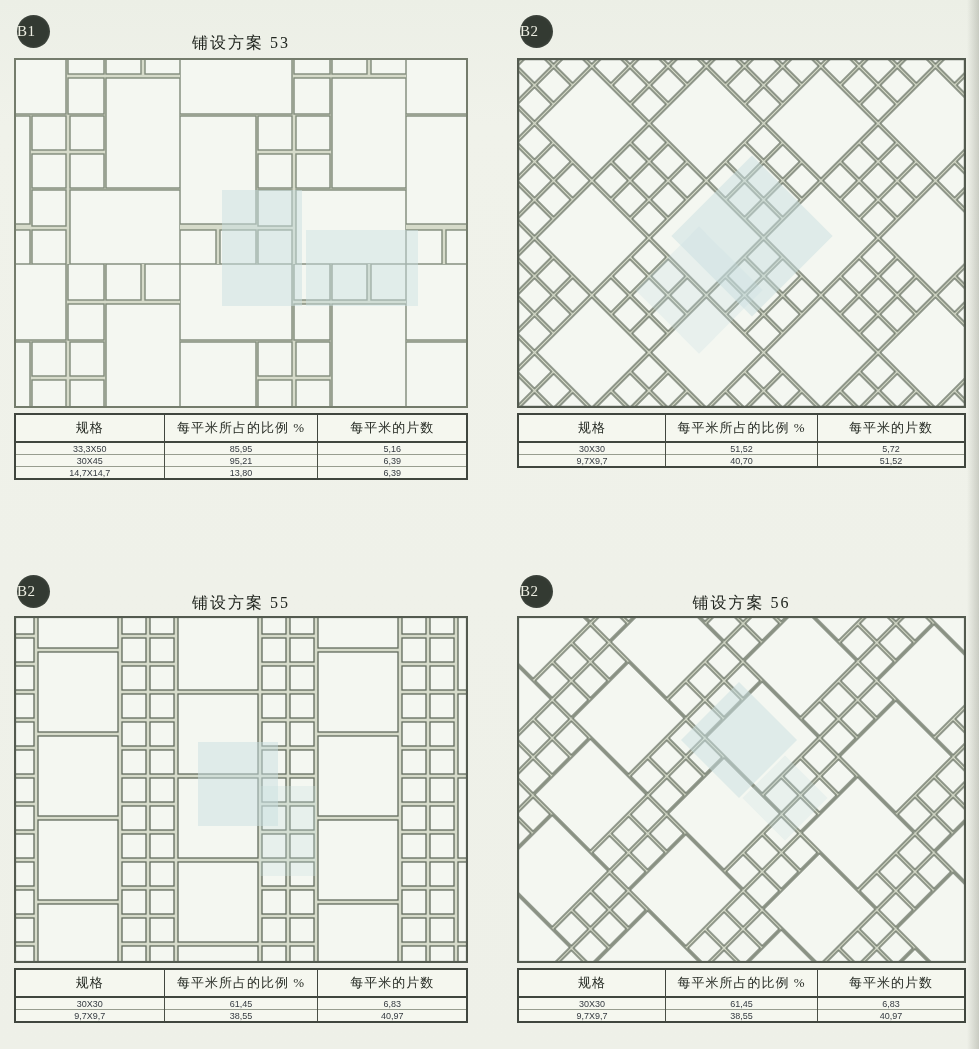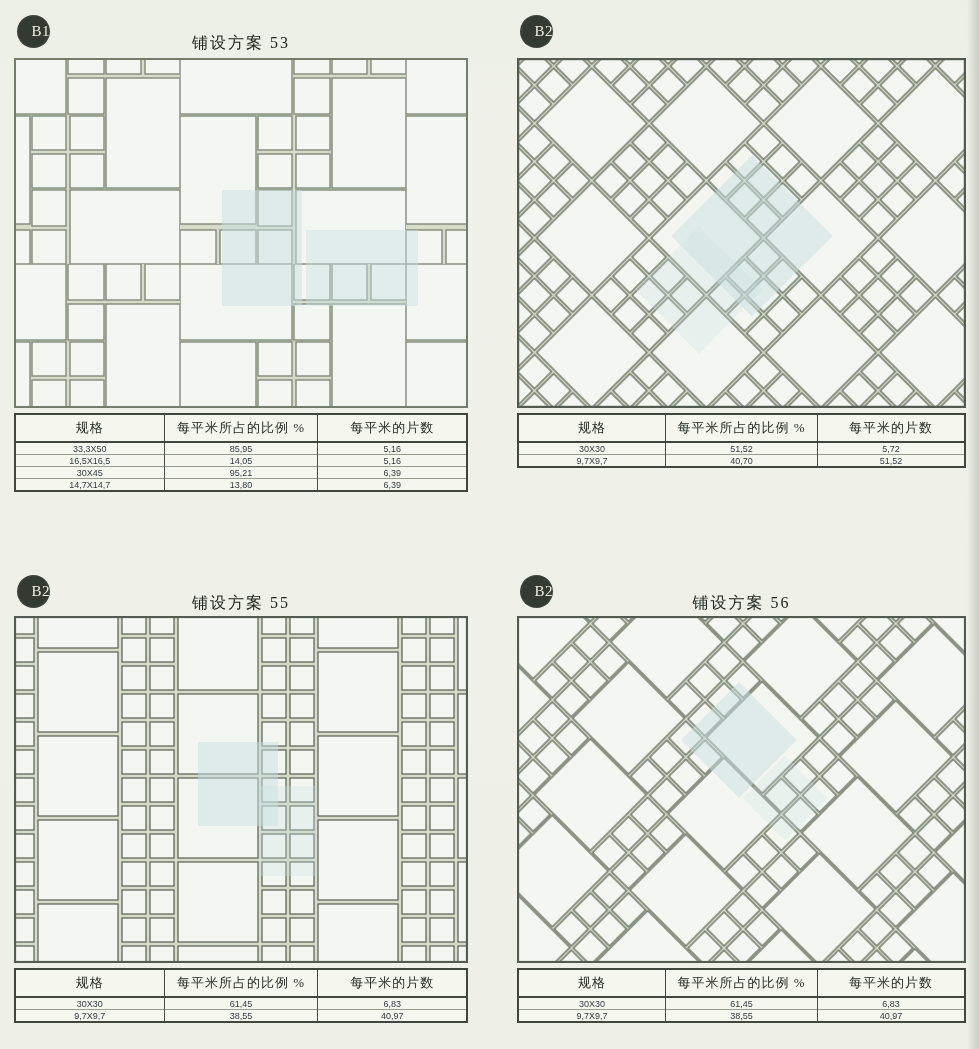--- a/index.html
+++ b/index.html
@@ -12,21 +12,21 @@
   .block{position:absolute;}
   .blk-tl{left:14px;top:14px;width:454px;}
   .blk-tr{left:517px;top:14px;width:449px;}
   .blk-bl{left:14px;top:574px;width:454px;}
   .blk-br{left:517px;top:574px;width:449px;}
   .hd{position:relative;height:44px;}
   .blk-bl .hd,.blk-br .hd{height:42px;}
   .badge{
     position:absolute;left:3px;top:1px;width:33px;height:33px;border-radius:50%;
     background:#333a32;box-shadow:inset 0 0 3px rgba(255,255,255,.15);
-    display:flex;align-items:center;justify-content:flex-end;
+    display:flex;align-items:center;justify-content:flex-start;
   }
   .badge-txt{color:#edeee2;font-family:"Liberation Serif",serif;font-size:15px;letter-spacing:.5px;}
   .title{
     position:absolute;left:0;right:0;top:7px;margin:12px;text-align:center;
     font-family:"Liberation Serif",serif;font-weight:normal;font-size:16px;
     letter-spacing:2px;color:#20251f;
   }
   .diagram{position:relative;height:350px;}
   .blk-bl .diagram,.blk-br .diagram{height:347px;}
   .diagram svg{display:block;}
@@ -104,25 +104,20 @@
       <tr>
         <th>规格</th>
         <th>每平米所占的比例 %</th>
         <th>每平米的片数</th>
       </tr>
     </thead>
     <tbody>
       <tr>
         <td>33,3X50</td>
         <td>85,95</td>
-        <td>5,16</td>
-      </tr>
-      <tr>
-        <td>16,5X16,5</td>
-        <td>14,05</td>
         <td>5,16</td>
       </tr>
       <tr>
         <td>30X45</td>
         <td>95,21</td>
         <td>6,39</td>
       </tr>
       <tr>
         <td>14,7X14,7</td>
         <td>13,80</td>

